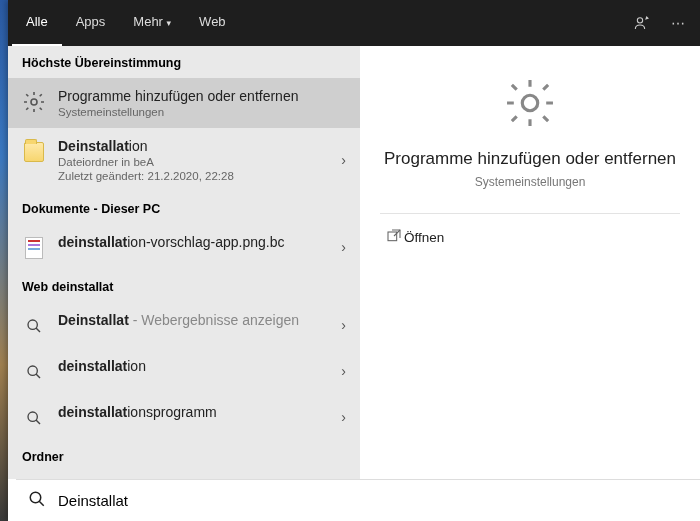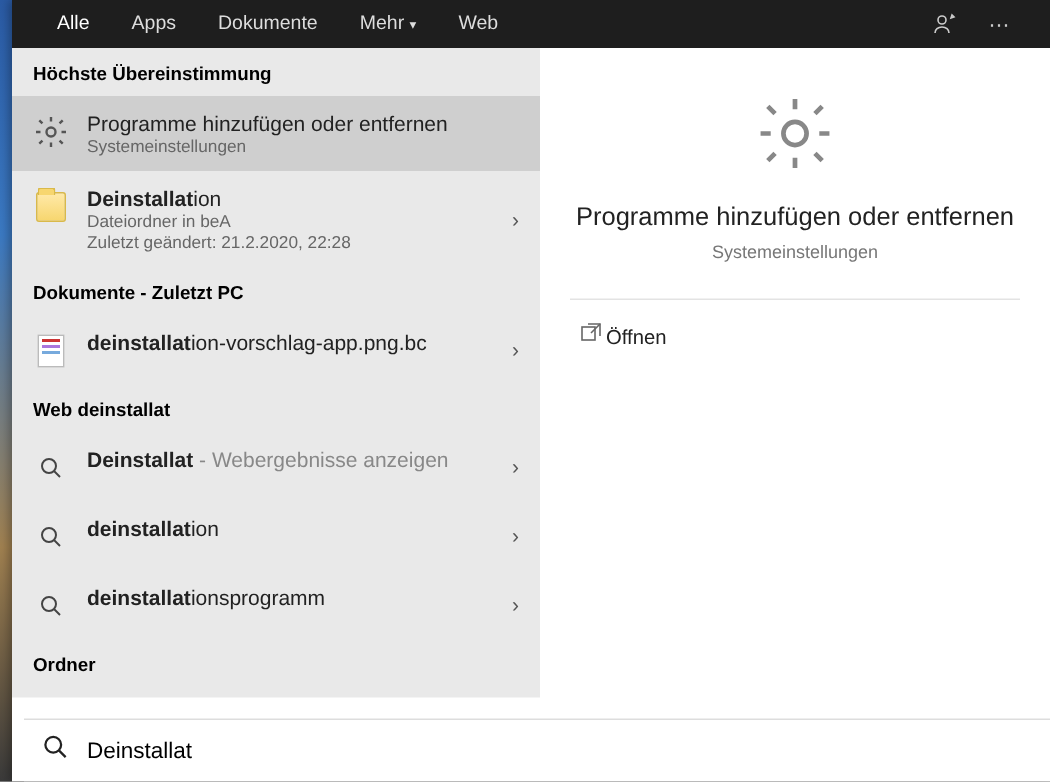--- a/index.html
+++ b/index.html
@@ -1,18 +1,18 @@
 <!DOCTYPE html>
 <html><head>
 <meta charset="utf-8">
 <style>
   * { margin: 0; padding: 0; box-sizing: border-box; }
   body { font-family: "Segoe UI", sans-serif; font-size: 13px; background: #222; width: 700px; height: 521px; overflow: hidden; position: relative; }
   .window { position: absolute; left: 8px; top: 0; width: 692px; height: 521px; background: #fff; box-shadow: -2px 0 6px rgba(0,0,0,0.3); }
-  .header { background: #1e1e1e; color: #fff; height: 32px; display: flex; align-items: center; padding: 0 16px; }
+  .header { background: #1e1e1e; color: #fff; height: 46px; display: flex; align-items: center; padding: 0 4px; }
   .tabs { display: flex; gap: 0; }
   .tab { padding: 0 14px; height: 46px; line-height: 44px; font-size: 13px; cursor: pointer; color: #ddd; }
   .tab.active { border-bottom: 2px solid #fff; color: #fff; font-weight: 500; }
   .hdr-right { margin-left: auto; display: flex; gap: 16px; padding-right: 8px; color: #ccc; }
   .hdr-icon { width: 20px; height: 20px; display:flex; align-items:center; justify-content:center; font-size: 14px; }
   .body { display: flex; height: calc(100% - 46px - 42px); }
   .left { width: 352px; background: #e9e9e9; overflow: hidden; display:flex; flex-direction:column; }
   .right { flex: 1; background: #fff; padding: 24px 20px 0 20px; display:flex; flex-direction:column; align-items:center; }
   .section-title { font-weight: 600; font-size: 12.5px; padding: 10px 14px 8px 14px; background:#e9e9e9; }
   .result { display:flex; align-items:flex-start; padding: 10px 14px; gap: 12px; cursor:pointer; position:relative; }
@@ -44,21 +44,20 @@
 <body>
 
 <div class="desktop-stripe"></div>
 
 <div class="window">
 
   <div class="header">
     <div class="tabs">
       <div class="tab active">Alle</div>
       <div class="tab">Apps</div>
-      <div class="tab">Dokumente</div>
       <div class="tab"><span>Mehr</span> <span style="font-size:9px">▾</span></div>
       <div class="tab">Web</div>
     </div>
     <div class="hdr-right">
       <div class="hdr-icon">
         <svg width="16" height="16" viewBox="0 0 24 24" fill="none" stroke="currentColor" stroke-width="1.6">
             <circle cx="9" cy="8" r="4"></circle>
             <path d="M2 21c0-3.5 3-6 7-6s7 2.5 7 6"></path>
             <path d="M19 3l-1 3 3-1z"></path>
           </svg>
@@ -90,21 +89,21 @@
             <div class="folder-icon"></div>
           </div>
         <div class="rbody">
           <div class="rtitle"><span class="bold">Deinstallat</span><span>ion</span></div>
           <div class="rsub">Dateiordner in beA</div>
           <div class="rsub">Zuletzt geändert: 21.2.2020, 22:28</div>
         </div>
         <div class="chev">›</div>
       </div>
 
-      <div class="section-title">Dokumente - Zuletzt PC</div>
+      <div class="section-title">Dokumente - Dieser PC</div>
 
       <div class="result">
         <div class="ricon">
             <div class="file-icon"></div>
           </div>
         <div class="rbody">
           <div class="rtitle"><span class="bold">deinstallat</span><span>ion-vorschlag-app.png.bc</span></div>
         </div>
         <div class="chev">›</div>
       </div>

